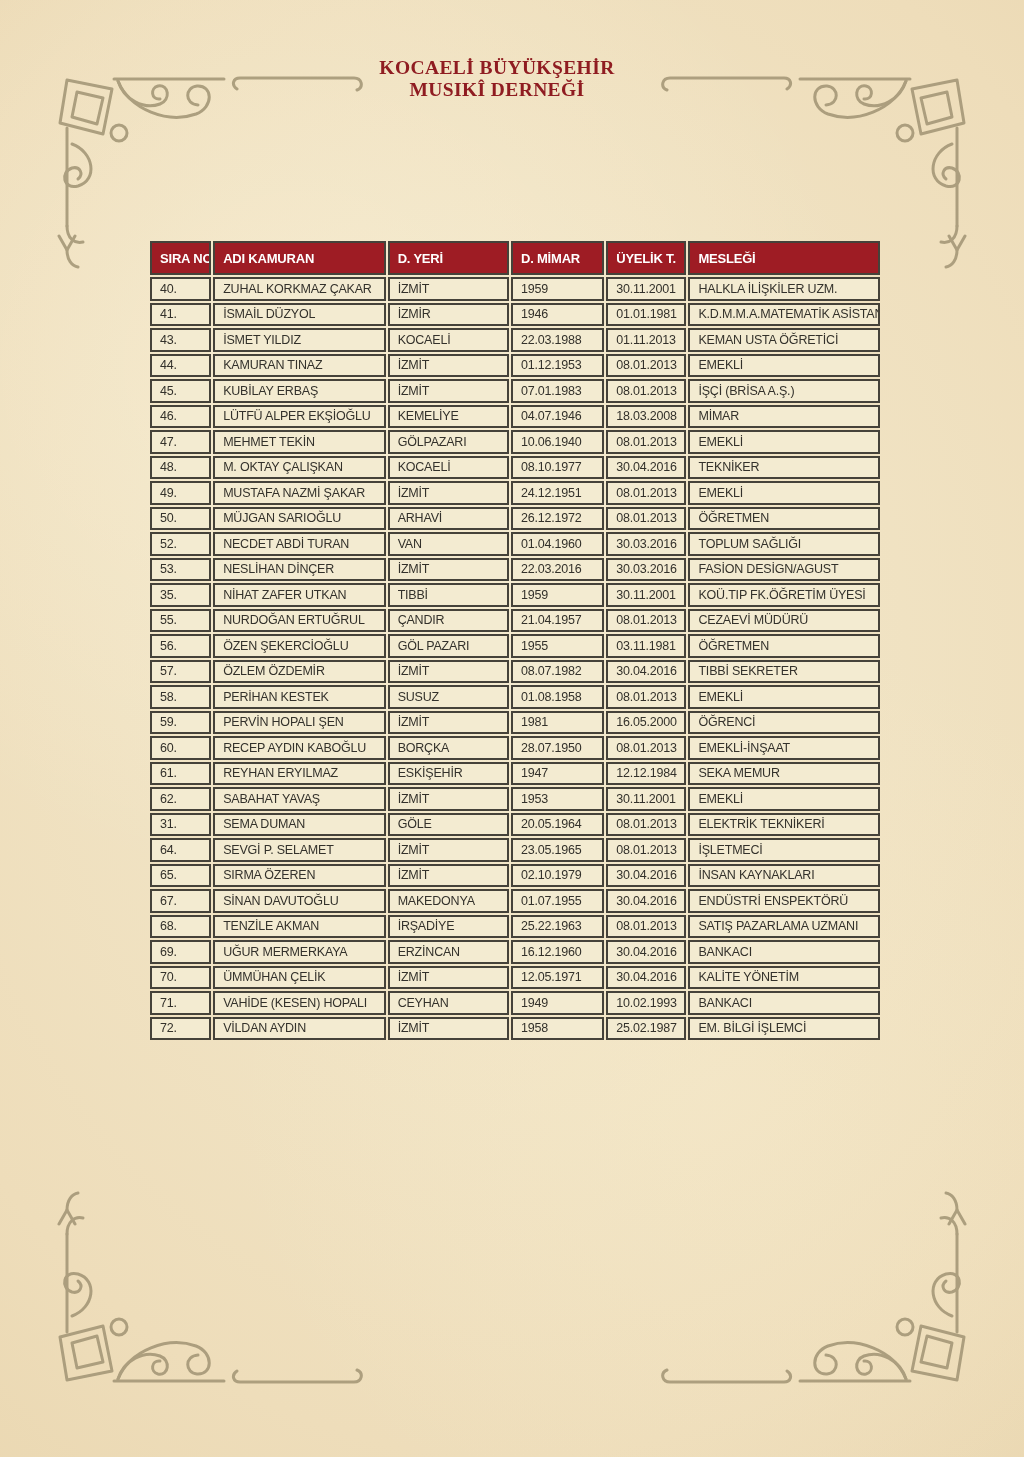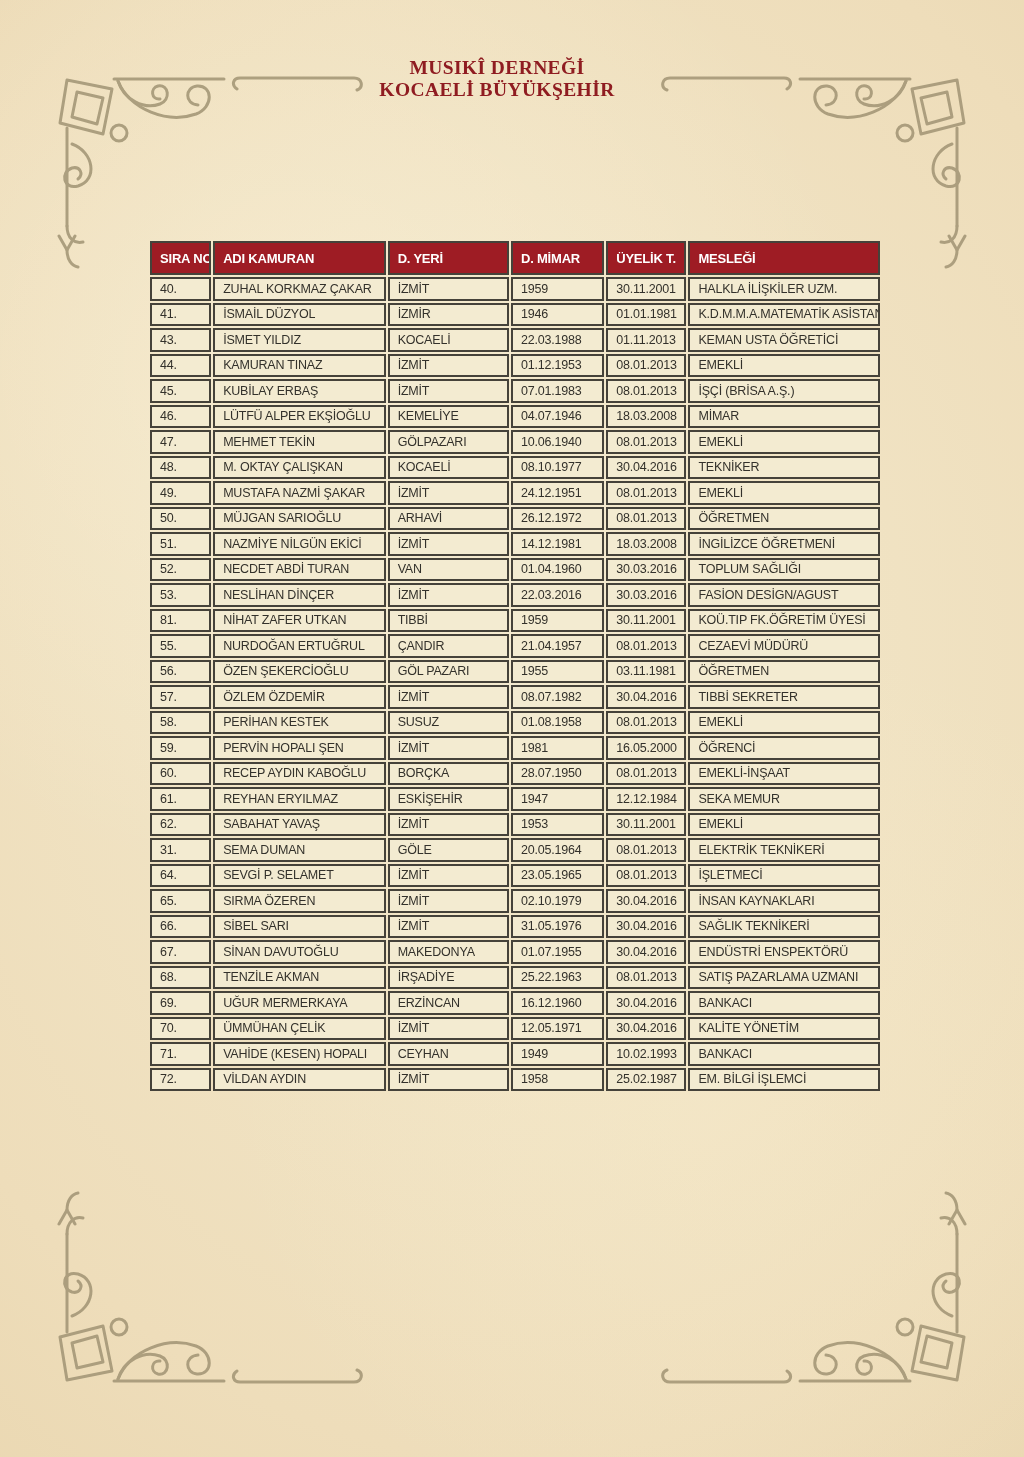--- a/index.html
+++ b/index.html
@@ -89,22 +89,22 @@
       <use href="#edge-seg" transform="translate(232,78)"></use>
       <use href="#edge-seg" transform="translate(792,78) scale(-1,1)"></use>
     </g>
     <g>
       <use href="#edge-seg" transform="translate(232,1382) scale(1,-1)"></use>
       <use href="#edge-seg" transform="translate(792,1382) scale(-1,-1)"></use>
     </g>
   </svg>
 
   <div class="title">
+    <div>KOCAELİ BÜYÜKŞEHİR</div>
     <div>MUSIKÎ DERNEĞİ</div>
-    <div>KOCAELİ BÜYÜKŞEHİR</div>
   </div>
 
   <table class="members">
     <colgroup>
       <col style="width:61px">
       <col style="width:172px">
       <col style="width:121px">
       <col style="width:93px">
       <col style="width:80px">
       <col style="width:191px">
@@ -194,45 +194,37 @@
         </tr>
         <tr>
           <td>50.</td>
           <td>MÜJGAN SARIOĞLU</td>
           <td>ARHAVİ</td>
           <td>26.12.1972</td>
           <td>08.01.2013</td>
           <td>ÖĞRETMEN</td>
         </tr>
         <tr>
-          <td>51.</td>
-          <td>NAZMİYE NİLGÜN EKİCİ</td>
-          <td>İZMİT</td>
-          <td>14.12.1981</td>
-          <td>18.03.2008</td>
-          <td>İNGİLİZCE ÖĞRETMENİ</td>
-        </tr>
-        <tr>
           <td>52.</td>
           <td>NECDET ABDİ TURAN</td>
           <td>VAN</td>
           <td>01.04.1960</td>
           <td>30.03.2016</td>
           <td>TOPLUM SAĞLIĞI</td>
         </tr>
         <tr>
           <td>53.</td>
           <td>NESLİHAN DİNÇER</td>
           <td>İZMİT</td>
           <td>22.03.2016</td>
           <td>30.03.2016</td>
           <td>FASİON DESİGN/AGUST</td>
         </tr>
         <tr>
-          <td>81.</td>
+          <td>35.</td>
           <td>NİHAT ZAFER UTKAN</td>
           <td>TIBBİ</td>
           <td>1959</td>
           <td>30.11.2001</td>
           <td>KOÜ.TIP FK.ÖĞRETİM ÜYESİ</td>
         </tr>
         <tr>
           <td>55.</td>
           <td>NURDOĞAN ERTUĞRUL</td>
           <td>ÇANDIR</td>
@@ -314,28 +306,20 @@
         </tr>
         <tr>
           <td>65.</td>
           <td>SIRMA ÖZEREN</td>
           <td>İZMİT</td>
           <td>02.10.1979</td>
           <td>30.04.2016</td>
           <td>İNSAN KAYNAKLARI</td>
         </tr>
         <tr>
-          <td>66.</td>
-          <td>SİBEL SARI</td>
-          <td>İZMİT</td>
-          <td>31.05.1976</td>
-          <td>30.04.2016</td>
-          <td>SAĞLIK TEKNİKERİ</td>
-        </tr>
-        <tr>
           <td>67.</td>
           <td>SİNAN DAVUTOĞLU</td>
           <td>MAKEDONYA</td>
           <td>01.07.1955</td>
           <td>30.04.2016</td>
           <td>ENDÜSTRİ ENSPEKTÖRÜ</td>
         </tr>
         <tr>
           <td>68.</td>
           <td>TENZİLE AKMAN</td>

